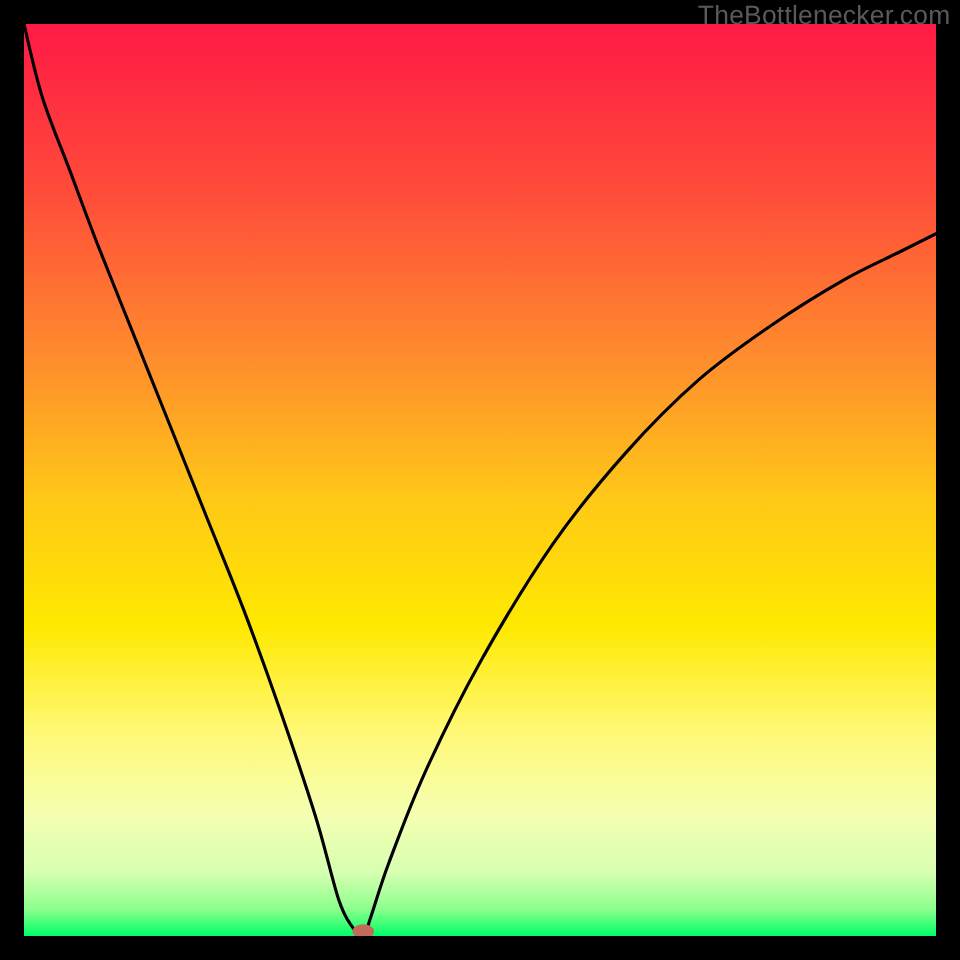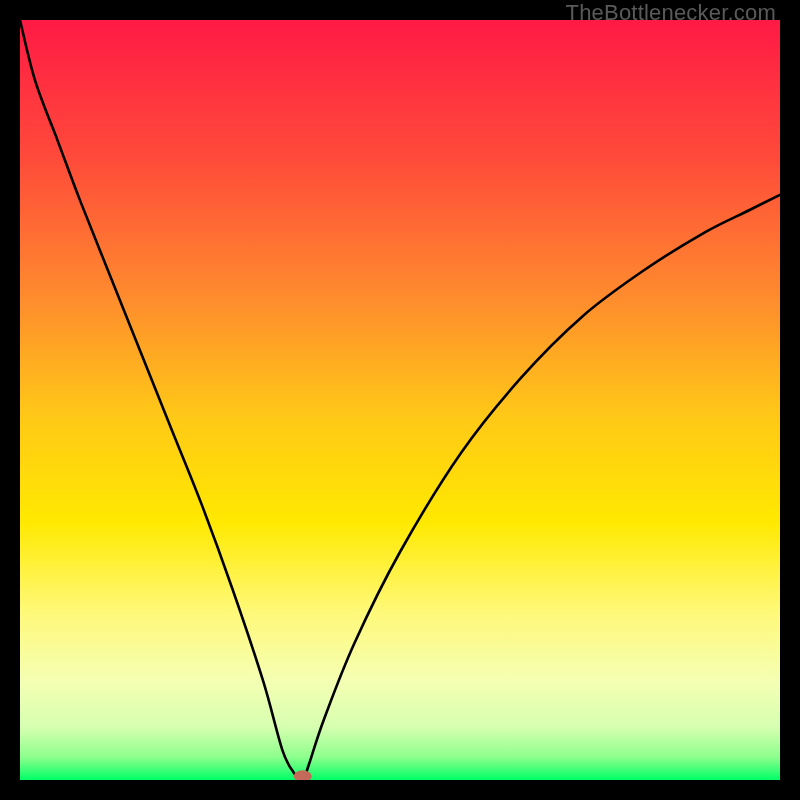--- a/index.html
+++ b/index.html
@@ -21,21 +21,21 @@
   .plot {
     position: absolute;
     left: 20px;
     top: 20px;
     width: 760px;
     height: 760px;
   }
   .watermark {
     position: absolute;
     top: 0px;
-    right: 24px;
+    right: 8px;
     color: #5a5a5a;
     font-size: 22px;
     font-weight: 500;
     letter-spacing: 0.2px;
     user-select: none;
   }
   svg { display: block; }
 </style>
 </head>
 <body>

